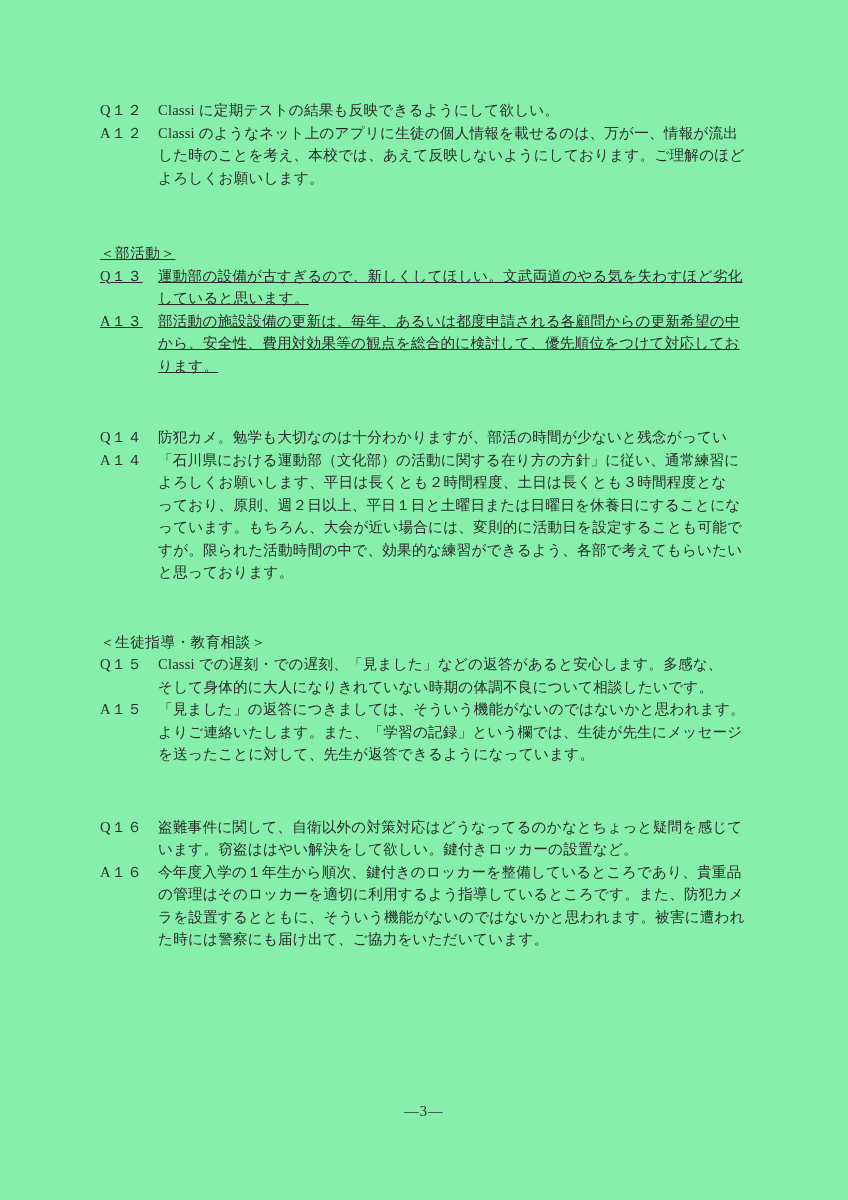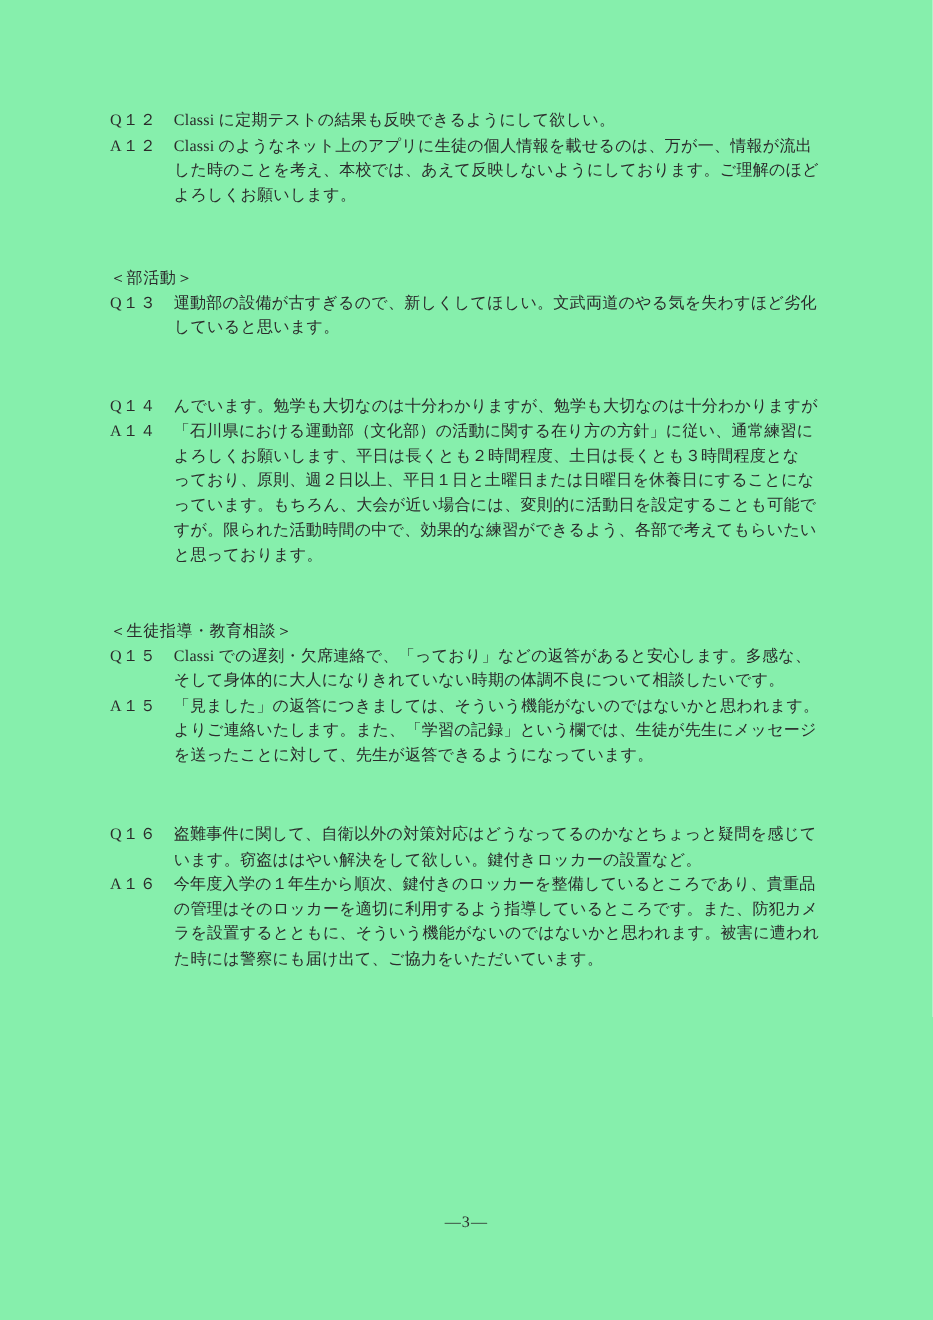--- a/index.html
+++ b/index.html
@@ -11,21 +11,21 @@
     margin: 0 auto;
     background: #86efac;
     font-family: "Liberation Serif", "DejaVu Serif", serif;
     font-size: 14.6px;
     line-height: 22.5px;
     color: #2b2b2b;
     padding: 99px 90px 0 100px;
     overflow: hidden;
   }
   .block { margin: 0; }
-  .gap-1 { margin-top: 53px; }
+  .gap-1 { margin-top: 53px; text-decoration: underline; }
   .gap-2 { margin-top: 49px; }
   .gap-3 { margin-top: 47px; }
   .gap-4 { margin-top: 50px; }
   .section-heading {
     white-space: nowrap;
     letter-spacing: 0.5px;
   }
   .qa {
     display: flex;
     align-items: flex-start;
@@ -76,48 +76,56 @@
 
   <div class="block gap-1">
     <div class="section-heading">＜部活動＞</div>
     <div class="qa">
       <div class="qa-label">Q１３</div>
       <div class="qa-text">
         <div class="qa-line">運動部の設備が古すぎるので、新しくしてほしい。文武両道のやる気を失わすほど劣化</div>
         <div class="qa-line">していると思います。</div>
       </div>
     </div>
+    <div class="qa">
+      <div class="qa-label">A１３</div>
+      <div class="qa-text">
+        <div class="qa-line">部活動の施設設備の更新は、毎年、あるいは都度申請される各顧問からの更新希望の中</div>
+        <div class="qa-line">から、安全性、費用対効果等の観点を総合的に検討して、優先順位をつけて対応してお</div>
+        <div class="qa-line">ります。</div>
+      </div>
+    </div>
   </div>
 
   <div class="block gap-2">
     <div class="qa">
       <div class="qa-label">Q１４</div>
       <div class="qa-text">
-        <div class="qa-line">んでいます。勉学も大切なのは十分わかりますが、勉学も大切なのは十分わかりますが</div>
+        <div class="qa-line">防犯カメ。勉学も大切なのは十分わかりますが、部活の時間が少ないと残念がってい</div>
       </div>
     </div>
     <div class="qa">
       <div class="qa-label">A１４</div>
       <div class="qa-text">
         <div class="qa-line">「石川県における運動部（文化部）の活動に関する在り方の方針」に従い、通常練習に</div>
         <div class="qa-line">よろしくお願いします、平日は長くとも２時間程度、土日は長くとも３時間程度とな</div>
         <div class="qa-line">っており、原則、週２日以上、平日１日と土曜日または日曜日を休養日にすることにな</div>
         <div class="qa-line">っています。もちろん、大会が近い場合には、変則的に活動日を設定することも可能で</div>
         <div class="qa-line">すが。限られた活動時間の中で、効果的な練習ができるよう、各部で考えてもらいたい</div>
         <div class="qa-line">と思っております。</div>
       </div>
     </div>
   </div>
 
   <div class="block gap-3">
     <div class="section-heading">＜生徒指導・教育相談＞</div>
     <div class="qa">
       <div class="qa-label">Q１５</div>
       <div class="qa-text">
-        <div class="qa-line">Classi での遅刻・欠席連絡で、「っており」などの返答があると安心します。多感な、</div>
+        <div class="qa-line">Classi での遅刻・での遅刻、「見ました」などの返答があると安心します。多感な、</div>
         <div class="qa-line">そして身体的に大人になりきれていない時期の体調不良について相談したいです。</div>
       </div>
     </div>
     <div class="qa">
       <div class="qa-label">A１５</div>
       <div class="qa-text">
         <div class="qa-line">「見ました」の返答につきましては、そういう機能がないのではないかと思われます。</div>
         <div class="qa-line">よりご連絡いたします。また、「学習の記録」という欄では、生徒が先生にメッセージ</div>
         <div class="qa-line">を送ったことに対して、先生が返答できるようになっています。</div>
       </div>

